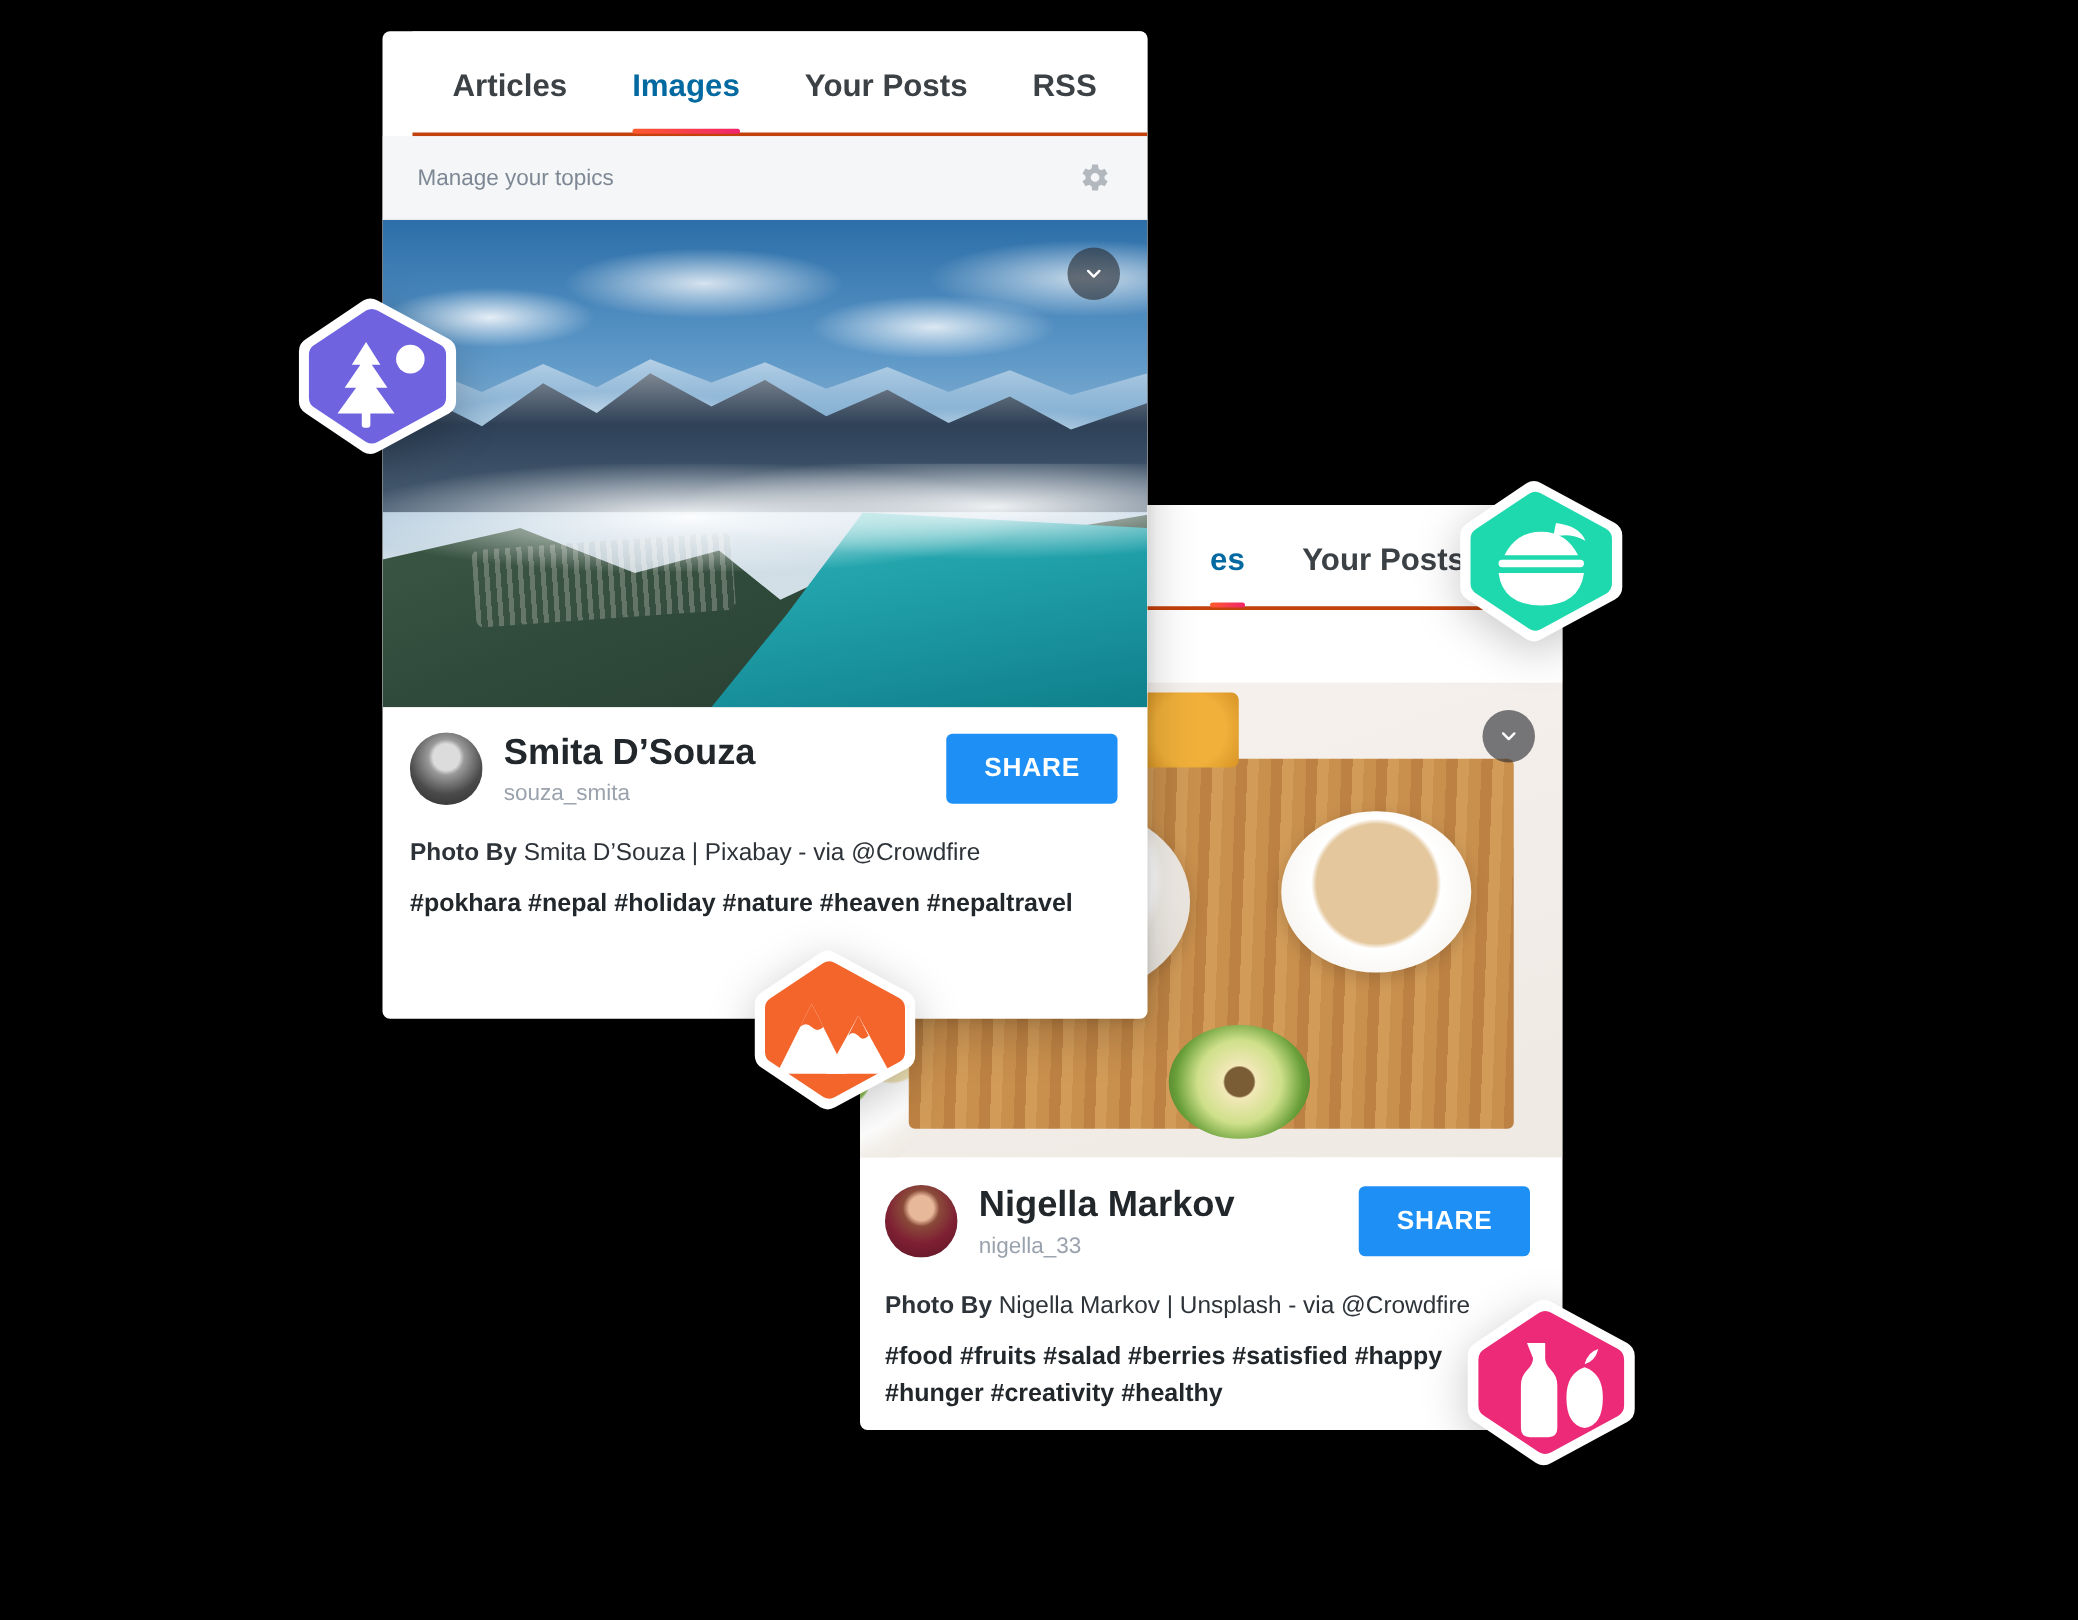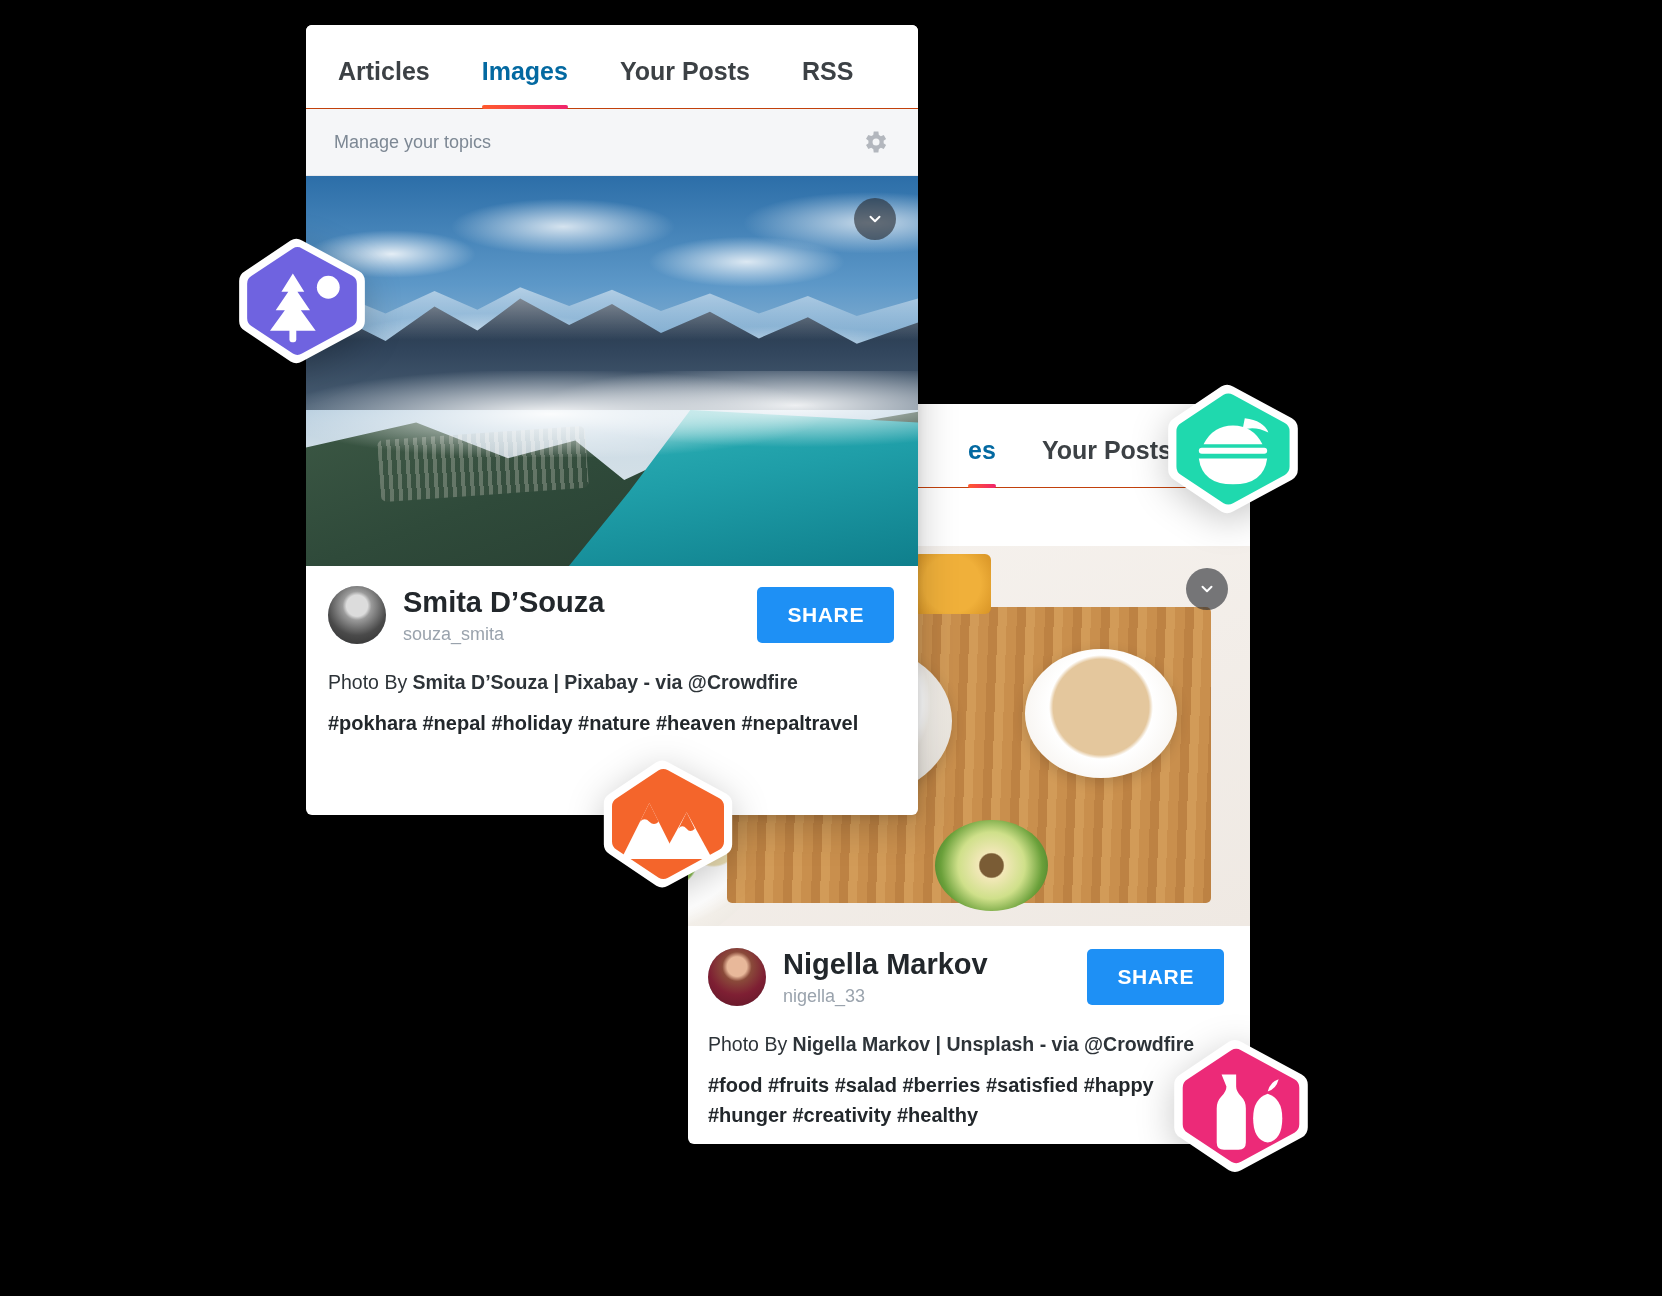--- a/index.html
+++ b/index.html
@@ -20,22 +20,23 @@
     overflow: hidden;
   }
   #panel-back { left: 688px; top: 404px; width: 562px; height: 740px; z-index: 5; }
   #panel-front { left: 306px; top: 25px; width: 612px; height: 790px; z-index: 20; }
 
   
   .tabbar {
     display: flex; align-items: flex-end;
     height: 84px;
     background: #fff;
-    border-bottom: 1px solid #c2410c;
+    border-bottom: 3px solid #c2410c;
     padding: 0 32px;
+    margin-left: 24px;
   }
   .tab {
     position: relative;
     font-size: 25px;
     font-weight: bold;
     color: #3c4145;
     padding: 0 0 22px 0;
     margin-right: 52px;
     white-space: nowrap;
     cursor: pointer;
@@ -84,22 +85,22 @@
   .user-handle { font-size: 18px; color: #9aa3ad; line-height: 1.35; margin-top: 2px; }
   .share-btn {
     background: #1e90f5; color: #fff;
     font-size: 21px; font-weight: bold; letter-spacing: .6px;
     border: none; border-radius: 5px;
     padding: 16px 30px;
     cursor: pointer;
     text-align: center;
   }
   .credit { margin-top: 24px; font-size: 19.5px; color: #2d3338; }
-  .credit b { font-weight: normal; text-align: center; }
-  .credit span { font-weight: bold; }
+  .credit b { font-weight: bold; text-align: center; }
+  .credit span { font-weight: normal; }
   .tags { margin-top: 14px; font-size: 20px; font-weight: bold; color: #22272b; line-height: 1.5; }
 
   
   #panel-back .tabbar { padding-left: 0; justify-content: flex-end; }
   #panel-back .tab { margin-right: 46px; }
   #panel-back .spacer-strip { height: 58px; background: #fff; }
   #photo-2 { height: 380px; }
   #panel-back .card-body { padding: 20px 26px 26px 20px; }
 
   

